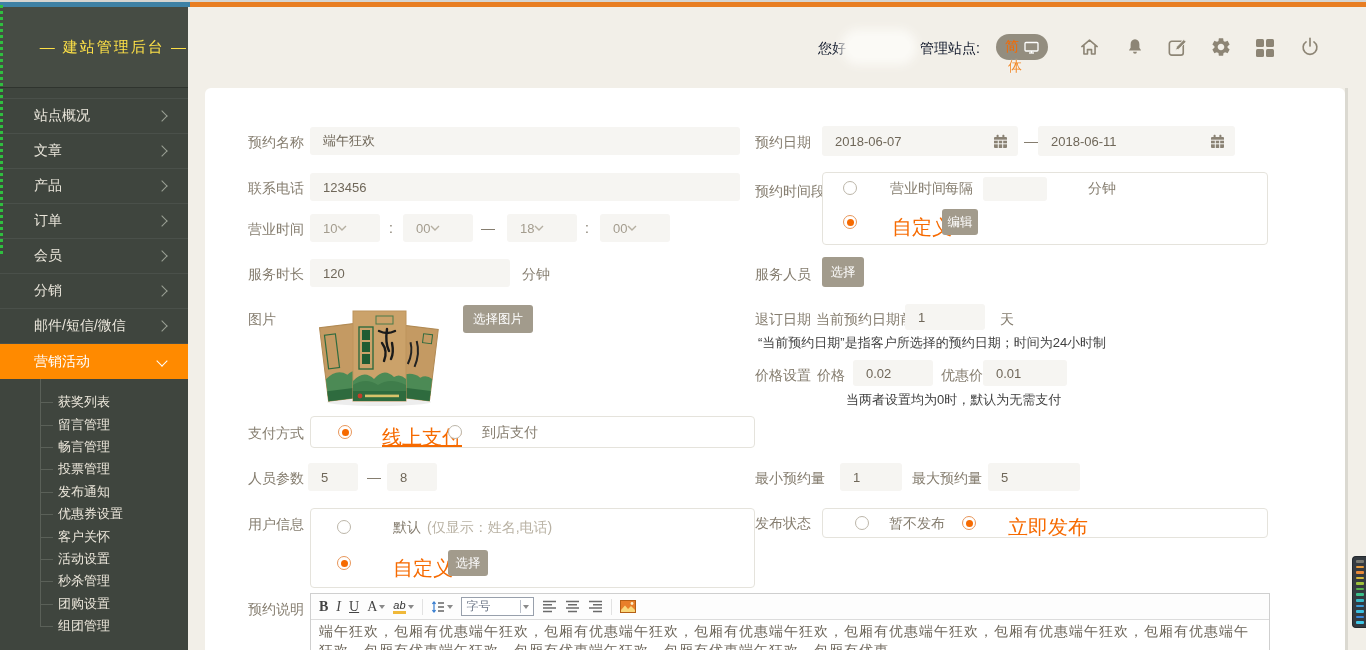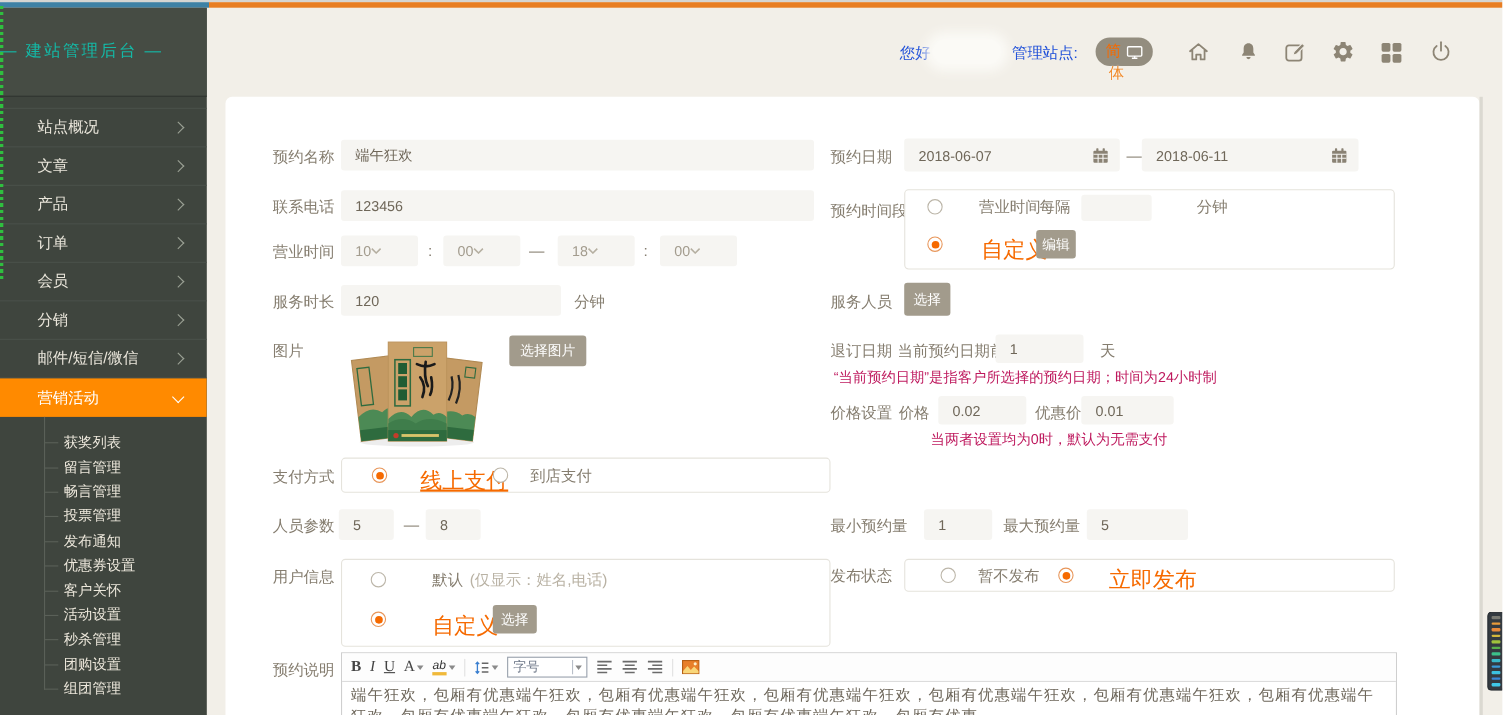--- a/index.html
+++ b/index.html
@@ -7,55 +7,55 @@
          font-family:"Liberation Sans","DejaVu Sans",sans-serif;cursor:default;}
   .abs{position:absolute;}
   
   .topline{position:absolute;left:0;top:0;width:1366px;height:2px;background:#d6d5d2;}
   .stripe-blue{position:absolute;left:0;top:2px;width:190px;height:5px;background:#3e81a5;}
   .stripe-orange{position:absolute;left:190px;top:2px;width:1176px;height:5px;background:#e87e23;}
   
   .sidebar{position:absolute;left:0;top:7px;width:188px;height:643px;background:#3f453e;overflow:hidden;}
   .green-dashes{position:absolute;left:0;top:5px;width:3px;height:250px;z-index:5;
      background:repeating-linear-gradient(180deg,#2fbf3f 0 3px,transparent 3px 6px);}
-  .logo{height:80px;line-height:80px;text-align:left;color:#14b8a6;font-size:15px;
+  .logo{height:80px;line-height:80px;text-align:right;color:#fde047;font-size:15px;
         letter-spacing:2px;background:#464c44;border-bottom:1px solid #2f342e;}
   .menu{margin-top:10px;}
   .menu-item{height:34px;display:flex;align-items:center;justify-content:space-between;
      padding:0 22px 0 34px;color:#eae6db;font-size:14px;border-top:1px solid #4a504a;cursor:pointer;}
   .menu-item:last-child{border-bottom:1px solid #4a504a;}
   .chev-right{width:7px;height:7px;border-right:1.5px solid #9aa094;border-bottom:1.5px solid #9aa094;
      transform:rotate(-45deg);}
   .menu-item.active{background:#ff8a00;color:#fff;border-color:transparent;}
   .chev-down{width:7px;height:7px;border-right:1.6px solid #fff;border-bottom:1.6px solid #fff;
      transform:rotate(45deg);margin-top:-3px;}
   .submenu{position:relative;padding-top:12px;}
   .submenu::before{content:'';position:absolute;left:40px;top:0;bottom:10px;width:1px;background:#5a6058;}
   .submenu-item{height:22.4px;display:flex;align-items:center;padding-left:58px;position:relative;
      color:#ece7db;font-size:13px;cursor:pointer;white-space:nowrap;}
   .submenu-item::before{content:'';position:absolute;left:40px;top:50%;width:13px;height:1px;background:#5a6058;}
   
-  .hdr-txt{position:absolute;font-size:14px;color:#1d4ed8;white-space:nowrap;}
+  .hdr-txt{position:absolute;font-size:14px;color:#0f172a;white-space:nowrap;}
   .blur-blob{position:absolute;background:#fbfaf6;border-radius:12px;box-shadow:0 0 10px 7px #fbfaf6;}
   .lang-pill{position:absolute;width:52px;height:26px;border-radius:13px;background:#938d7f;
      display:flex;align-items:center;justify-content:center;gap:5px;cursor:pointer;}
   .lang-pill .c1{color:#f66a00;font-size:14px;}
   .lang-c2{position:absolute;font-size:14px;color:#f08a2a;text-shadow:0 0 2px #fff;}
   .hicon{position:absolute;width:24px;height:24px;display:flex;align-items:center;justify-content:center;cursor:pointer;}
   .grid-icon{display:grid;grid-template-columns:8px 8px;grid-template-rows:8px 8px;gap:2.5px;}
   .grid-icon div{background:#8d8575;border-radius:1.5px;}
   
   .card{position:absolute;left:205px;top:88px;width:1140px;height:562px;background:#fff;
         border-radius:6px 6px 0 0;overflow:hidden;}
   .scrollline{position:absolute;left:1345px;top:88px;width:3px;height:562px;background:#dbd9d1;cursor:pointer;}
   .lbl{position:absolute;font-size:14px;color:#857d6f;white-space:nowrap;}
   .txt{position:absolute;font-size:14px;color:#857d6f;white-space:nowrap;}
   .orange{position:absolute;font-size:20px;color:#f66a00;white-space:nowrap;cursor:pointer;}
   .orange.ul{text-decoration:underline;}
-  .note{position:absolute;font-size:13px;color:#be185d;white-space:nowrap;}
+  .note{position:absolute;font-size:13px;color:#404040;white-space:nowrap;}
   .hint{color:#b9b2a4;}
   .field{position:absolute;background:#f6f5f2;border-radius:3px;display:flex;align-items:center;
          padding:0 13px;font-size:13px;color:#6f6759;box-sizing:border-box;}
   .datefield{position:absolute;background:#f6f5f2;border-radius:3px;display:flex;align-items:center;
          justify-content:space-between;padding:0 10px 0 13px;font-size:13px;color:#6f6759;box-sizing:border-box;cursor:pointer;}
   .selbox{position:absolute;background:#f6f5f2;border-radius:3px;display:flex;align-items:center;
          padding:0 9px 0 13px;font-size:13px;color:#a39c8e;box-sizing:border-box;cursor:pointer;}
   .obox{position:absolute;border:1px solid #e5e3dc;border-radius:4px;background:#fff;box-sizing:border-box;}
   .btn{position:absolute;background:#a29b8c;color:#fff;border-radius:3px;display:flex;align-items:center;
        justify-content:center;font-size:12.5px;cursor:pointer;box-sizing:border-box;}

